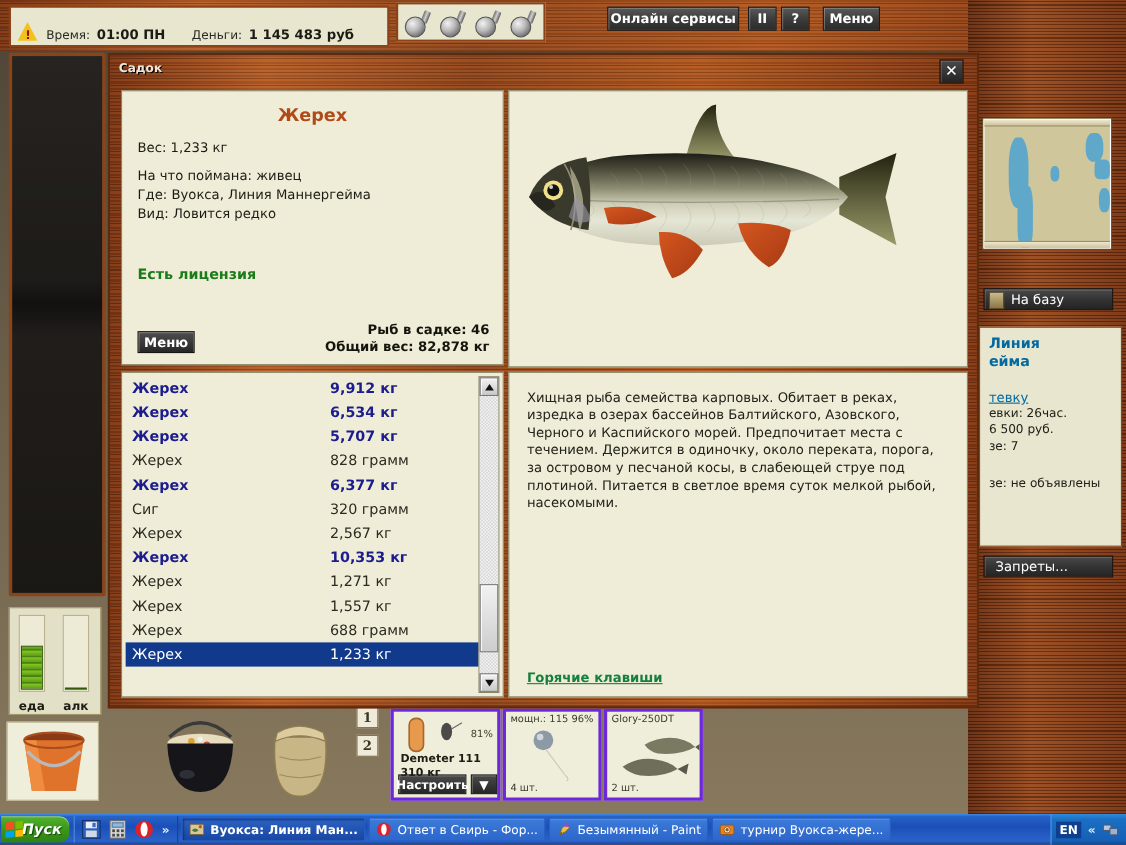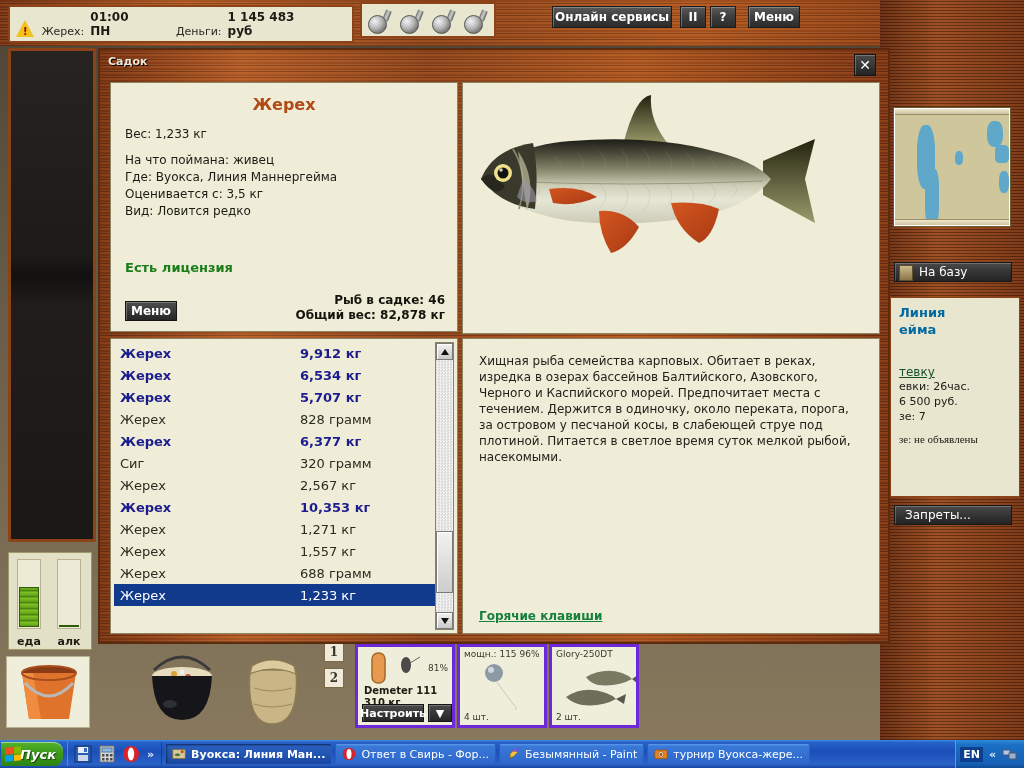--- a/index.html
+++ b/index.html
@@ -165,23 +165,23 @@
     border: 1px solid #5d4f2c;
   }
   #loc-panel {
     position: absolute; left: 10px; top: 297px; width: 130px; height: 200px;
     background: #e8e6cf;
     border: 1px solid #8c4318;
     padding: 6px 6px 6px 8px;
     overflow: hidden;
   }
   #loc-panel .loc-title { font: bold 13px "DejaVu Sans", sans-serif; color: #0369a1; line-height: 17px; }
-  #loc-panel .loc-link { font: 12px "DejaVu Sans", sans-serif; color: #14532d; text-decoration: underline; margin-top: 27px; display:block; cursor:pointer;}
+  #loc-panel .loc-link { font: 12px "DejaVu Sans", sans-serif; color: #0369a1; text-decoration: underline; margin-top: 16px; display:block; cursor:pointer;}
   #loc-panel .loc-row { font: 11px "DejaVu Sans", sans-serif; color: #20201a; line-height: 15px; }
-  #loc-panel .loc-row.sp { margin-top: 8px; font-family: Liberation Serif, serif; }
+  #loc-panel .loc-row.sp { margin-top: 19px; }
 
   
   #dock {
     position: absolute; left: 0; top: 640px; width: 1024px; height: 100px;
   }
   #slot-nums { position: absolute; left: 324px; top: 2px; width: 22px; }
   .slot-num {
     width: 20px; height: 20px; margin-bottom: 6px;
     background: #efeada; border: 1px solid #7a6a46;
     font: bold 12px "DejaVu Serif", serif; color: #3b3524;
@@ -414,21 +414,21 @@
 <body>
 
 <div id="root">
 
   <div id="desk-bg" class="wood"></div>
   <div id="left-dark-panel"></div>
 
   <div id="topbar" class="wood">
     <div id="topbar-inner">
       <div class="warn-ico"></div>
-      <span class="stat-label">Жерех:</span>
+      <span class="stat-label">Время:</span>
       <span class="stat-val">01:00 ПН</span>
       <span class="stat-label">Деньги:</span>
       <span class="stat-val">1 145 483 руб</span>
     </div>
 
     <div id="potions-panel">
       <div class="potion" style="left:6px">
         <div class="neck"></div>
           <div class="bulb"></div>
       </div>
@@ -581,21 +581,20 @@
   <div id="sadok" class="wood">
     <div id="sadok-title">Садок</div>
     <div id="sadok-close">✕</div>
 
     <div id="info-card" class="panel">
       <div id="fish-title">Жерех</div>
       <div class="info-line">Вес: 1,233 кг</div>
       <div class="info-gap"></div>
       <div class="info-line">На что поймана: живец</div>
       <div class="info-line">Где: Вуокса, Линия Маннергейма</div>
-      <div class="info-line">Оценивается с: 3,5 кг</div>
       <div class="info-line">Вид: Ловится редко</div>
       <div id="license">Есть лицензия</div>
       <div id="menu-btn">Меню</div>
       <div id="totals">
         <div>Рыб в садке: 46</div>
         <div>Общий вес: 82,878 кг</div>
       </div>
     </div>
 
     <div id="fish-pane" class="panel">

